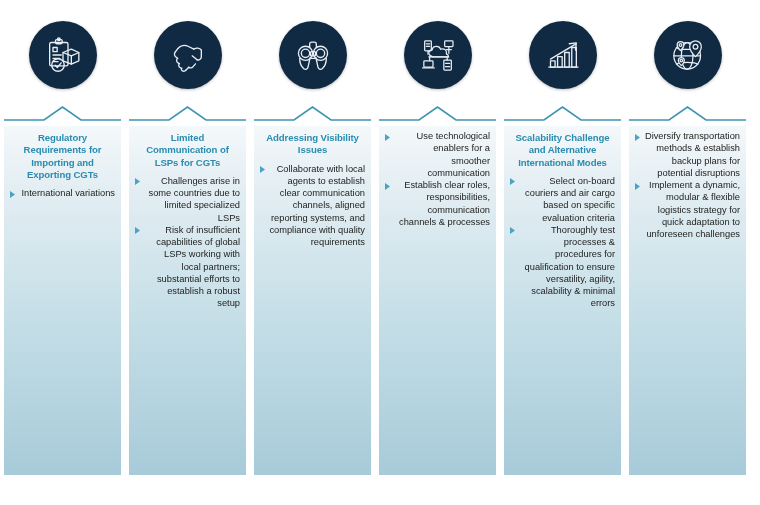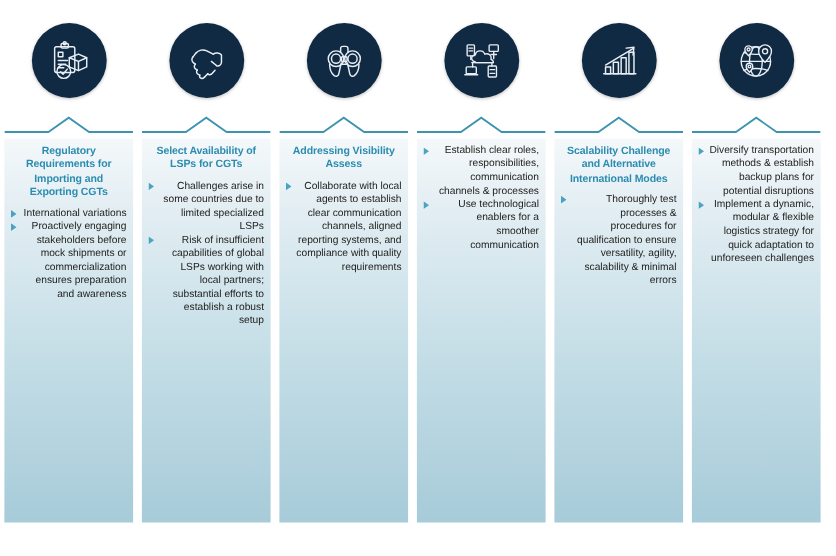--- a/index.html
+++ b/index.html
@@ -163,28 +163,20 @@
         <div class="panel-title">Regulatory Requirements for Importing and Exporting CGTs</div>
         <ul class="bullets">
           <li class="bullet">
             <span class="tri">
                 <svg viewBox="0 0 5 7">
                   <path d="M0 0 L5 3.5 L0 7 Z" fill="#4ba3c3"></path>
                 </svg>
               </span>
             <span class="btext">International variations</span>
           </li>
-          <li class="bullet">
-            <span class="tri">
-                <svg viewBox="0 0 5 7">
-                  <path d="M0 0 L5 3.5 L0 7 Z" fill="#4ba3c3"></path>
-                </svg>
-              </span>
-            <span class="btext">Proactively engaging stakeholders before mock shipments or commercialization ensures preparation and awareness</span>
-          </li>
         </ul>
       </div>
     </div>
 
     <div class="col">
       <div class="icon-wrap">
         <div class="icon-circle">
           <svg viewBox="0 0 48 48" fill="none" stroke="#e8eef3" stroke-width="1.6" stroke-linecap="round" stroke-linejoin="round">
             <path d="M12 16 C15 12.5 20 11.5 24 13.5 L31 17"></path>
             <path d="M31 17 C34 15 38 15.5 40 18 L40 26 C40 29 37 31 34.5 29.5"></path>
@@ -198,21 +190,21 @@
             <path d="M12 16 L9 20"></path>
           </svg>
         </div>
       </div>
       <div class="chevron">
         <svg viewBox="0 0 117 22" fill="none" stroke="#3d94b0" stroke-width="1.6">
           <path d="M0 16 L40 16 L58.5 3 L77 16 L117 16"></path>
         </svg>
       </div>
       <div class="panel">
-        <div class="panel-title">Select Availability of LSPs for CGTs</div>
+        <div class="panel-title">Limited Communication of LSPs for CGTs</div>
         <ul class="bullets">
           <li class="bullet">
             <span class="tri">
                 <svg viewBox="0 0 5 7">
                   <path d="M0 0 L5 3.5 L0 7 Z" fill="#4ba3c3"></path>
                 </svg>
               </span>
             <span class="btext">Challenges arise in some countries due to limited specialized LSPs</span>
           </li>
           <li class="bullet">
@@ -242,21 +234,21 @@
             <line x1="21.6" y1="28" x2="26.4" y2="28"></line>
           </svg>
         </div>
       </div>
       <div class="chevron">
         <svg viewBox="0 0 117 22" fill="none" stroke="#3d94b0" stroke-width="1.6">
           <path d="M0 16 L40 16 L58.5 3 L77 16 L117 16"></path>
         </svg>
       </div>
       <div class="panel">
-        <div class="panel-title">Addressing Visibility Assess</div>
+        <div class="panel-title">Addressing Visibility Issues</div>
         <ul class="bullets">
           <li class="bullet">
             <span class="tri">
                 <svg viewBox="0 0 5 7">
                   <path d="M0 0 L5 3.5 L0 7 Z" fill="#4ba3c3"></path>
                 </svg>
               </span>
             <span class="btext">Collaborate with local agents to establish clear communication channels, aligned reporting systems, and compliance with quality requirements</span>
           </li>
         </ul>
@@ -293,29 +285,29 @@
         </svg>
       </div>
       <div class="panel">
         <ul class="bullets">
           <li class="bullet">
             <span class="tri">
                 <svg viewBox="0 0 5 7">
                   <path d="M0 0 L5 3.5 L0 7 Z" fill="#4ba3c3"></path>
                 </svg>
               </span>
+            <span class="btext">Use technological enablers for a smoother communication</span>
+          </li>
+          <li class="bullet">
+            <span class="tri">
+                <svg viewBox="0 0 5 7">
+                  <path d="M0 0 L5 3.5 L0 7 Z" fill="#4ba3c3"></path>
+                </svg>
+              </span>
             <span class="btext">Establish clear roles, responsibilities, communication channels &amp; processes</span>
-          </li>
-          <li class="bullet">
-            <span class="tri">
-                <svg viewBox="0 0 5 7">
-                  <path d="M0 0 L5 3.5 L0 7 Z" fill="#4ba3c3"></path>
-                </svg>
-              </span>
-            <span class="btext">Use technological enablers for a smoother communication</span>
           </li>
         </ul>
       </div>
     </div>
 
     <div class="col">
       <div class="icon-wrap">
         <div class="icon-circle">
           <svg viewBox="0 0 48 48" fill="none" stroke="#e8eef3" stroke-width="1.6" stroke-linecap="round" stroke-linejoin="round">
             <line x1="7" y1="38.5" x2="42" y2="38.5"></line>
@@ -329,20 +321,28 @@
         </div>
       </div>
       <div class="chevron">
         <svg viewBox="0 0 117 22" fill="none" stroke="#3d94b0" stroke-width="1.6">
           <path d="M0 16 L40 16 L58.5 3 L77 16 L117 16"></path>
         </svg>
       </div>
       <div class="panel">
         <div class="panel-title">Scalability Challenge and Alternative International Modes</div>
         <ul class="bullets">
+          <li class="bullet">
+            <span class="tri">
+                <svg viewBox="0 0 5 7">
+                  <path d="M0 0 L5 3.5 L0 7 Z" fill="#4ba3c3"></path>
+                </svg>
+              </span>
+            <span class="btext">Select on-board couriers and air cargo based on specific evaluation criteria</span>
+          </li>
           <li class="bullet">
             <span class="tri">
                 <svg viewBox="0 0 5 7">
                   <path d="M0 0 L5 3.5 L0 7 Z" fill="#4ba3c3"></path>
                 </svg>
               </span>
             <span class="btext">Thoroughly test processes &amp; procedures for qualification to ensure versatility, agility, scalability &amp; minimal errors</span>
           </li>
         </ul>
       </div>

